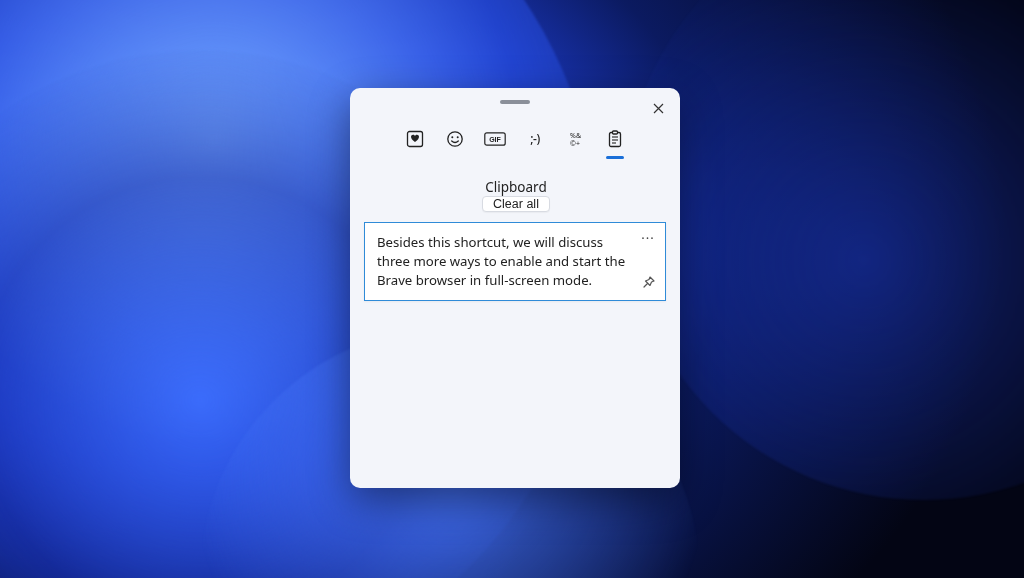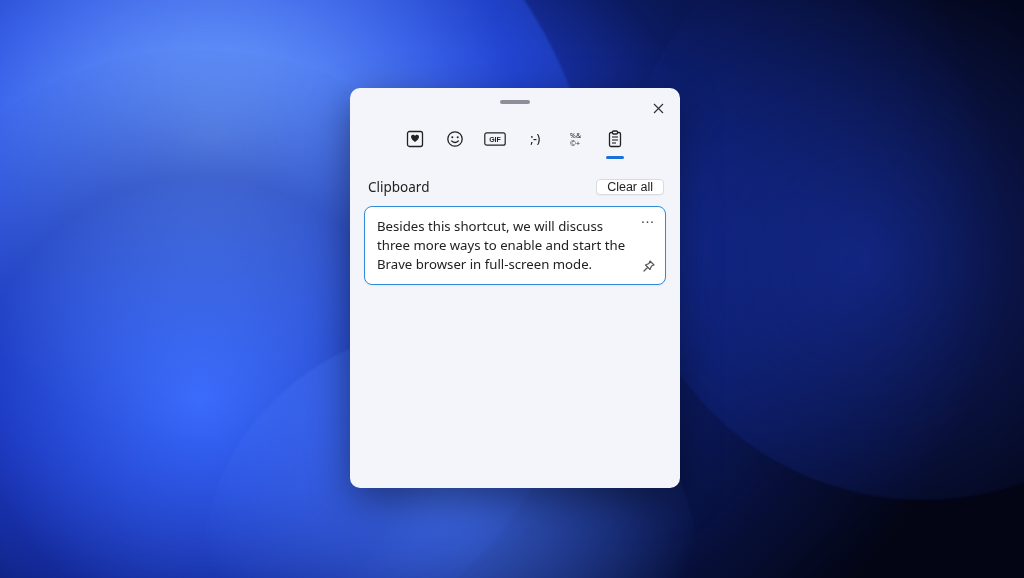--- a/index.html
+++ b/index.html
@@ -44,30 +44,31 @@
     margin: 20px 0 6px 0; height: 30px;
   }
   .tab { width: 22px; height: 28px; display: flex; align-items: center; justify-content: center; cursor: pointer; color: #222; position: relative; }
   .tab.active::after {
     content: ""; position: absolute; bottom: -6px; left: 2px; right: 2px; height: 3px;
     background: #1a6fd8; border-radius: 2px;
   }
   .section-header {
     display: flex; justify-content: space-between; align-items: center;
     padding: 18px 16px 10px 18px;
+    flex-direction: column;
   }
   .section-title { font-size: 13.5px; color: #222; }
   .clear-btn {
     background: #fff; border: 1px solid #d8dbe2; border-radius: 4px;
     padding: 0 10px; font-size: 12.5px; color: #222; cursor: pointer;
     box-shadow: 0 1px 1px rgba(0,0,0,0.04);
   }
   .clips { padding: 0 14px; }
   .clip-item {
-    background: #fff; border: 1.5px solid #2f8bd8; border-radius: 8px;
+    background: #fff; border: 1.5px solid #2f8bd8; border-radius: 0;
     padding: 10px 30px 10px 12px; position: relative;
     font-size: 13.2px; line-height: 1.45; color: #222;
     box-shadow: 0 1px 2px rgba(0,0,0,0.05);
   }
   .clip-more { position: absolute; top: 8px; right: 8px; width: 18px; height: 16px;
     display: flex; align-items: center; justify-content: center; cursor: pointer; color: #444; font-size: 13px; letter-spacing: 1px; }
   .clip-pin { position: absolute; bottom: 8px; right: 8px; width: 18px; height: 18px;
     display: flex; align-items: center; justify-content: center; cursor: pointer; color: #555; }
   svg { display: block; }
 </style>

